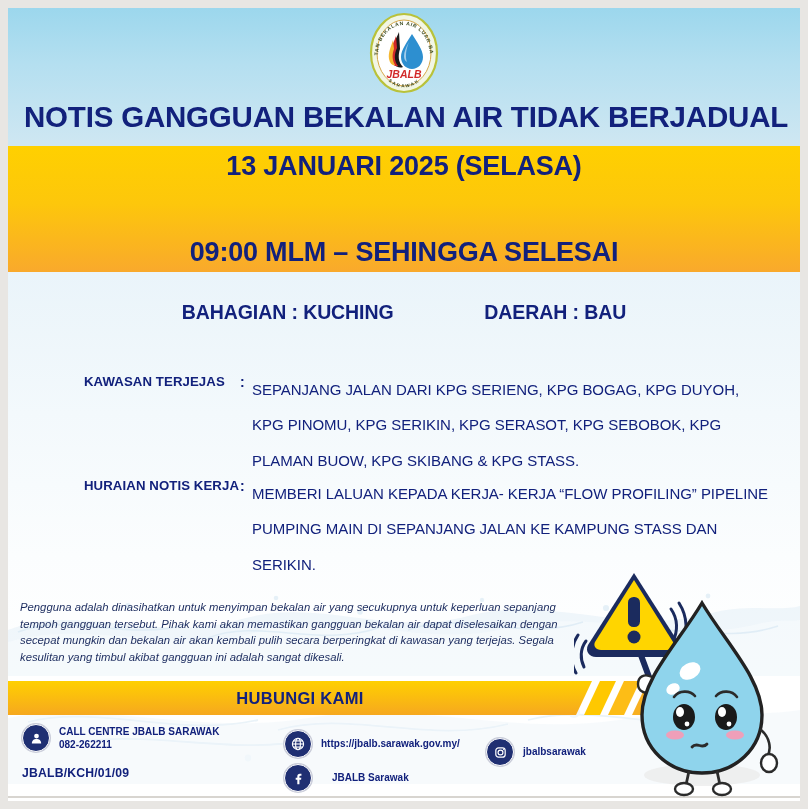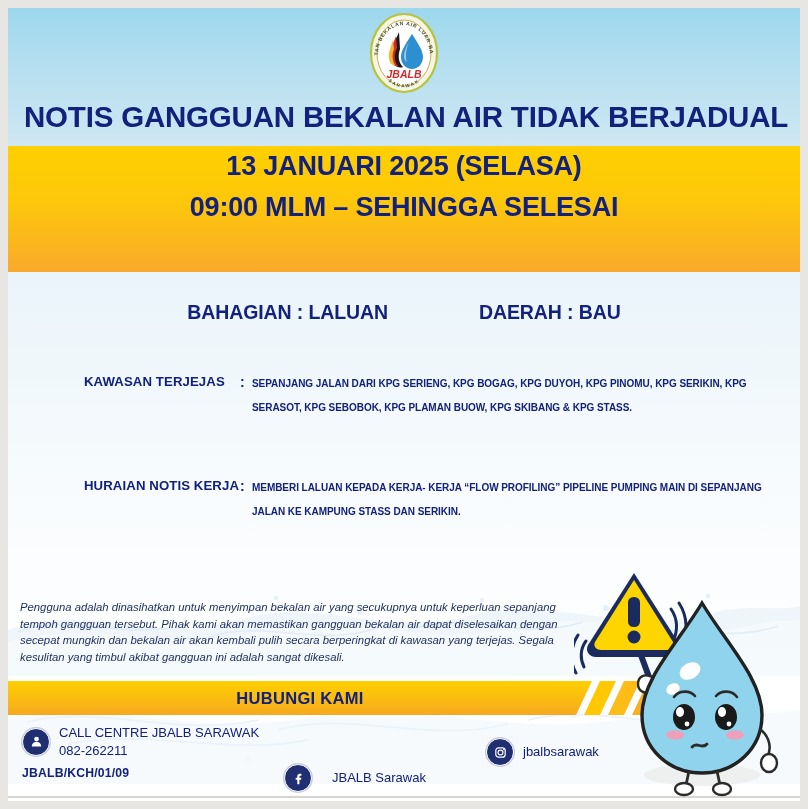--- a/index.html
+++ b/index.html
@@ -46,21 +46,21 @@
   }
 
   
   .date-banner {
     position: absolute; left: 0; top: 138px;
     width: 792px; height: 126px;
     background: linear-gradient(180deg, #ffd000 0%, #fdc70b 45%, #f9a92c 100%);
     display: flex;
     flex-direction: column;
     align-items: center;
-    justify-content: flex-start;
+    justify-content: space-between;
   }
   .date-line {
     color: #12217c;
     font-weight: bold;
     font-size: 27px;
     letter-spacing: -0.2px;
     line-height: 1.5;
     white-space: nowrap;
   }
 
@@ -107,22 +107,22 @@
     left: 232px; top: 0;
     color: #12217c;
     font-weight: bold;
     font-size: 14px;
   }
   .info-value {
     position: absolute;
     left: 244px; top: -2px;
     width: 520px;
     color: #12217c;
-    font-weight: bold;
-    font-size: 10px;
+    font-weight: normal;
+    font-size: 15px;
     line-height: 2.35;
     letter-spacing: -0.05px;
   }
 
   
   .advisory {
     position: absolute;
     left: 12px; top: 327px;
     width: 548px;
     color: #1b2b5e;
@@ -193,22 +193,22 @@
     border-radius: 50%;
     background: #1f2f72;
     display: flex; align-items: center; justify-content: center;
     flex: 0 0 auto;
     border: 1.5px solid #ffffff;
     box-shadow: 0 0 0 1px #c8cbd8;
   }
   .ctext {
     margin-left: 9px;
     color: #12217c;
-    font-size: 13px;
-    font-weight: normal;
+    font-size: 10px;
+    font-weight: bold;
     line-height: 1.35;
     white-space: nowrap;
   }
   .refno {
     position: absolute;
     left: 14px; top: 90px;
     color: #12217c;
     font-size: 12.2px;
     font-weight: bold;
     letter-spacing: 0.2px;
@@ -252,21 +252,21 @@
   </div>
 
   <div class="date-banner">
     <div class="date-line">13 JANUARI 2025 (SELASA)</div>
     <div class="date-line">09:00 MLM – SEHINGGA SELESAI</div>
   </div>
 
   <div class="body-panel">
 
     <div class="region-row">
-      <span class="region-item">BAHAGIAN : LALUAN</span>
+      <span class="region-item">BAHAGIAN : KUCHING</span>
       <span class="region-gap"></span>
       <span class="region-item">DAERAH : BAU</span>
     </div>
 
     <div class="info-block areas">
       <div class="info-label">KAWASAN TERJEJAS</div>
       <div class="info-colon">:</div>
       <div class="info-value">SEPANJANG JALAN DARI KPG SERIENG, KPG BOGAG, KPG DUYOH, KPG PINOMU, KPG SERIKIN, KPG SERASOT, KPG SEBOBOK, KPG PLAMAN BUOW, KPG SKIBANG &amp; KPG STASS.</div>
     </div>
 
@@ -389,20 +389,32 @@
             <circle cx="12" cy="8" r="3.8" fill="#ffffff"></circle>
             <path d="M4.5 20 C4.5 14.8 8 12.6 12 12.6 C16 12.6 19.5 14.8 19.5 20 Z" fill="#ffffff"></path>
           </svg>
       </span>
       <span class="ctext">
         <span>CALL CENTRE JBALB SARAWAK</span><br>
         <span>082-262211</span>
       </span>
     </div>
 
+    <div class="contact-entry" style="left:276px; top:54px;">
+      <span class="cicon">
+        <svg viewBox="0 0 24 24" width="16" height="16" fill="none" stroke="#ffffff" stroke-width="1.7">
+          <circle cx="12" cy="12" r="8.4"></circle>
+            <ellipse cx="12" cy="12" rx="3.6" ry="8.4"></ellipse>
+          <line x1="3.6" y1="12" x2="20.4" y2="12"></line>
+            <line x1="4.8" y1="7.4" x2="19.2" y2="7.4"></line>
+            <line x1="4.8" y1="16.6" x2="19.2" y2="16.6"></line>
+        </svg>
+      </span>
+      <span class="ctext">https://jbalb.sarawak.gov.my/</span>
+    </div>
 
     <div class="contact-entry" style="left:478px; top:54px;margin-top:8px;">
       <span class="cicon">
         <svg viewBox="0 0 24 24" width="15" height="15" fill="none" stroke="#ffffff" stroke-width="1.9">
           <rect x="4.5" y="4.5" width="15" height="15" rx="4.4"></rect>
             <circle cx="12" cy="12" r="3.9"></circle>
             <circle cx="16.8" cy="7.3" r="1" fill="#ffffff" stroke="none"></circle>
         </svg>
       </span>
       <span class="ctext">jbalbsarawak</span>

